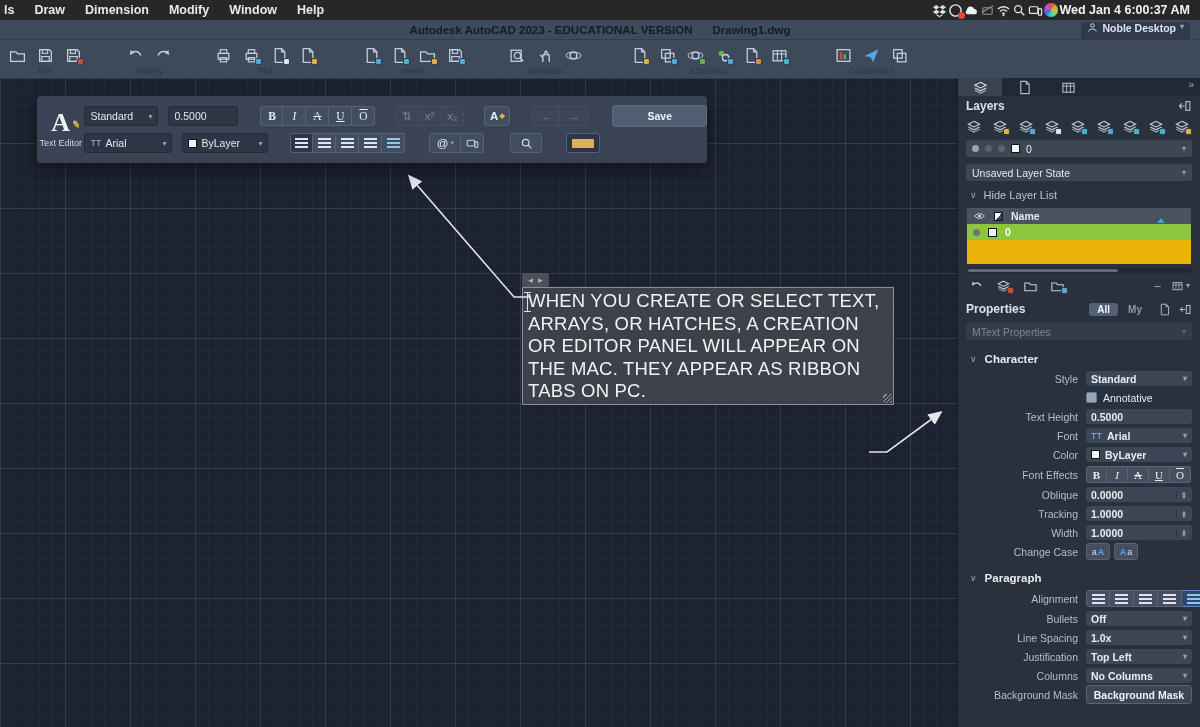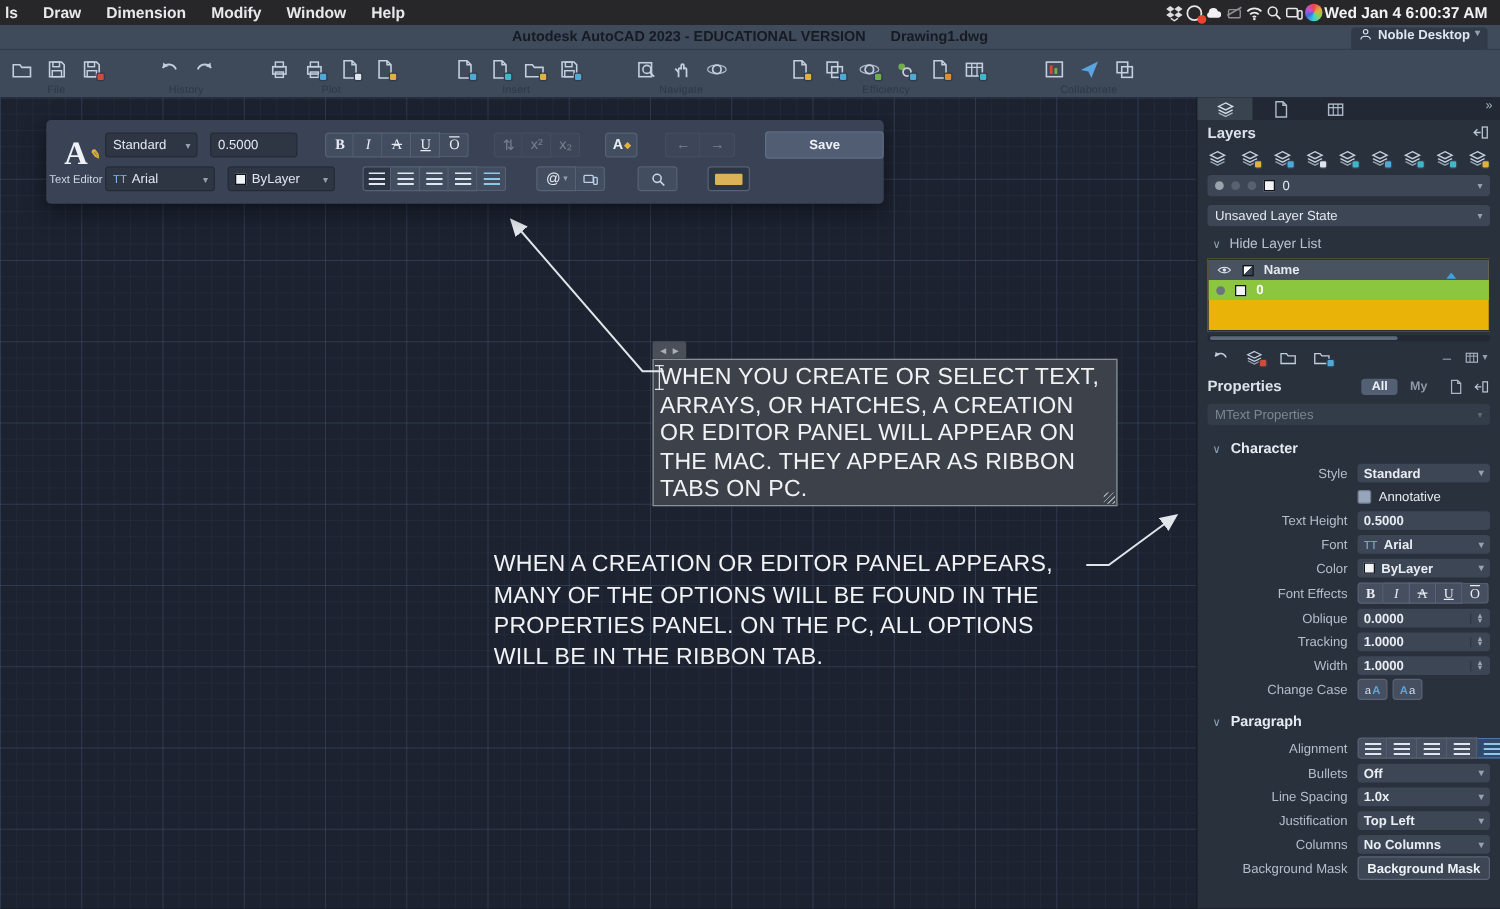--- a/index.html
+++ b/index.html
@@ -586,24 +586,20 @@
   <div id="note1" class="abs">
     <span class="ibeam"></span>
     <div class="txt">WHEN YOU CREATE OR SELECT TEXT,
 ARRAYS, OR HATCHES, A CREATION
 OR EDITOR PANEL WILL APPEAR ON
 THE MAC. THEY APPEAR AS RIBBON
 TABS ON PC.</div>
     <span class="rsz"></span>
   </div>
 
-  <div id="note2">WHEN A CREATION OR EDITOR PANEL APPEARS,
-MANY OF THE OPTIONS WILL BE FOUND IN THE
-PROPERTIES PANEL. ON THE PC, ALL OPTIONS
-WILL BE IN THE RIBBON TAB.</div>
 
   <div id="rpanel" class="abs">
     <div id="rtabs">
       <span class="rtab active">
           <svg class="ic" width="15" height="15" viewBox="0 0 16 16" color="#d2dce8">
             <use href="#i-stack"></use>
           </svg>
         </span>
       <span class="rtab">
           <svg class="ic" width="15" height="15" viewBox="0 0 16 16" color="#aebac9">

